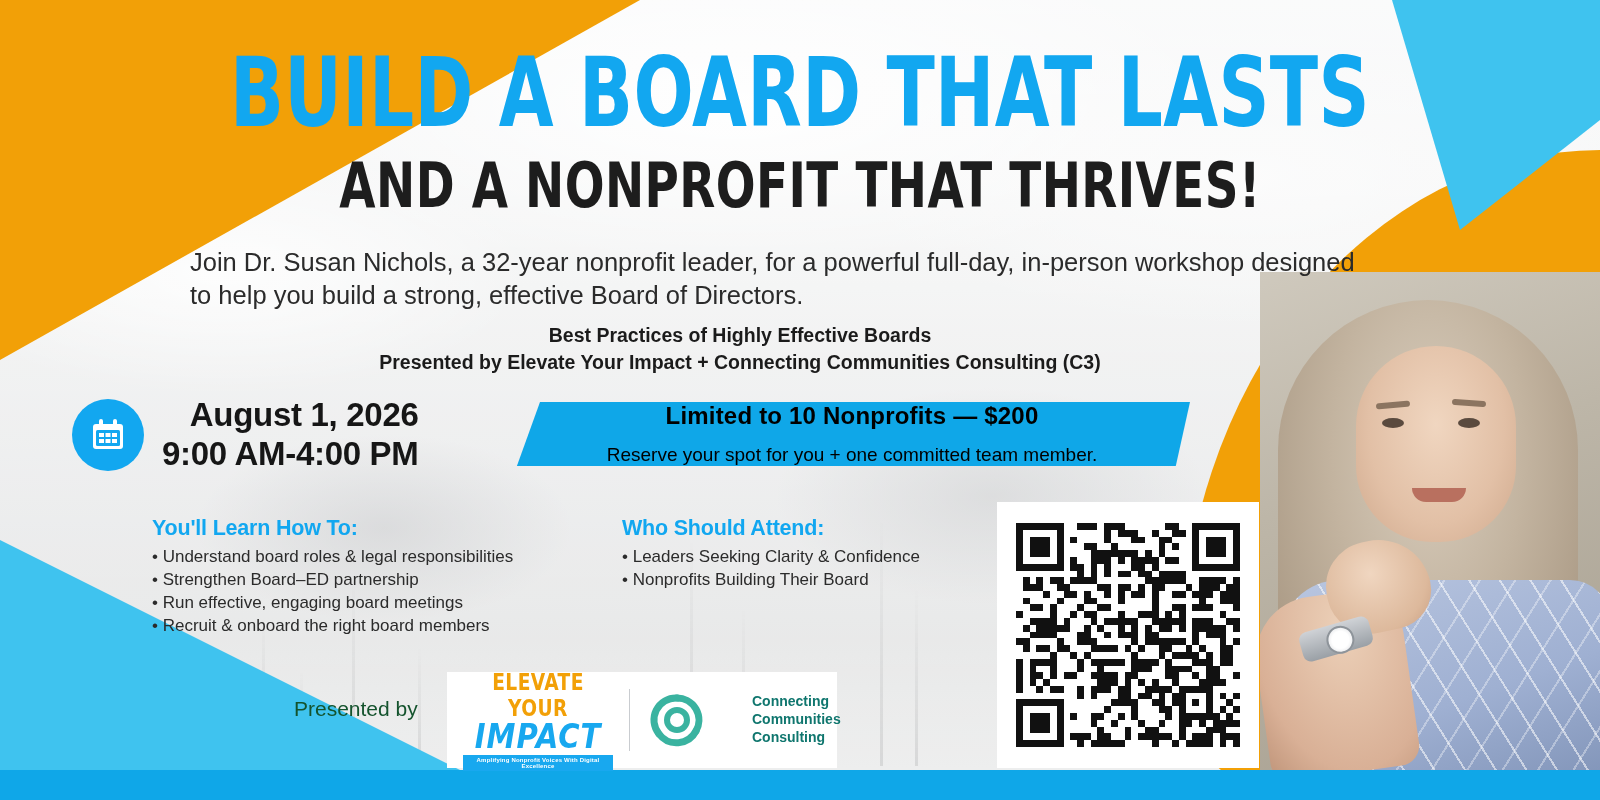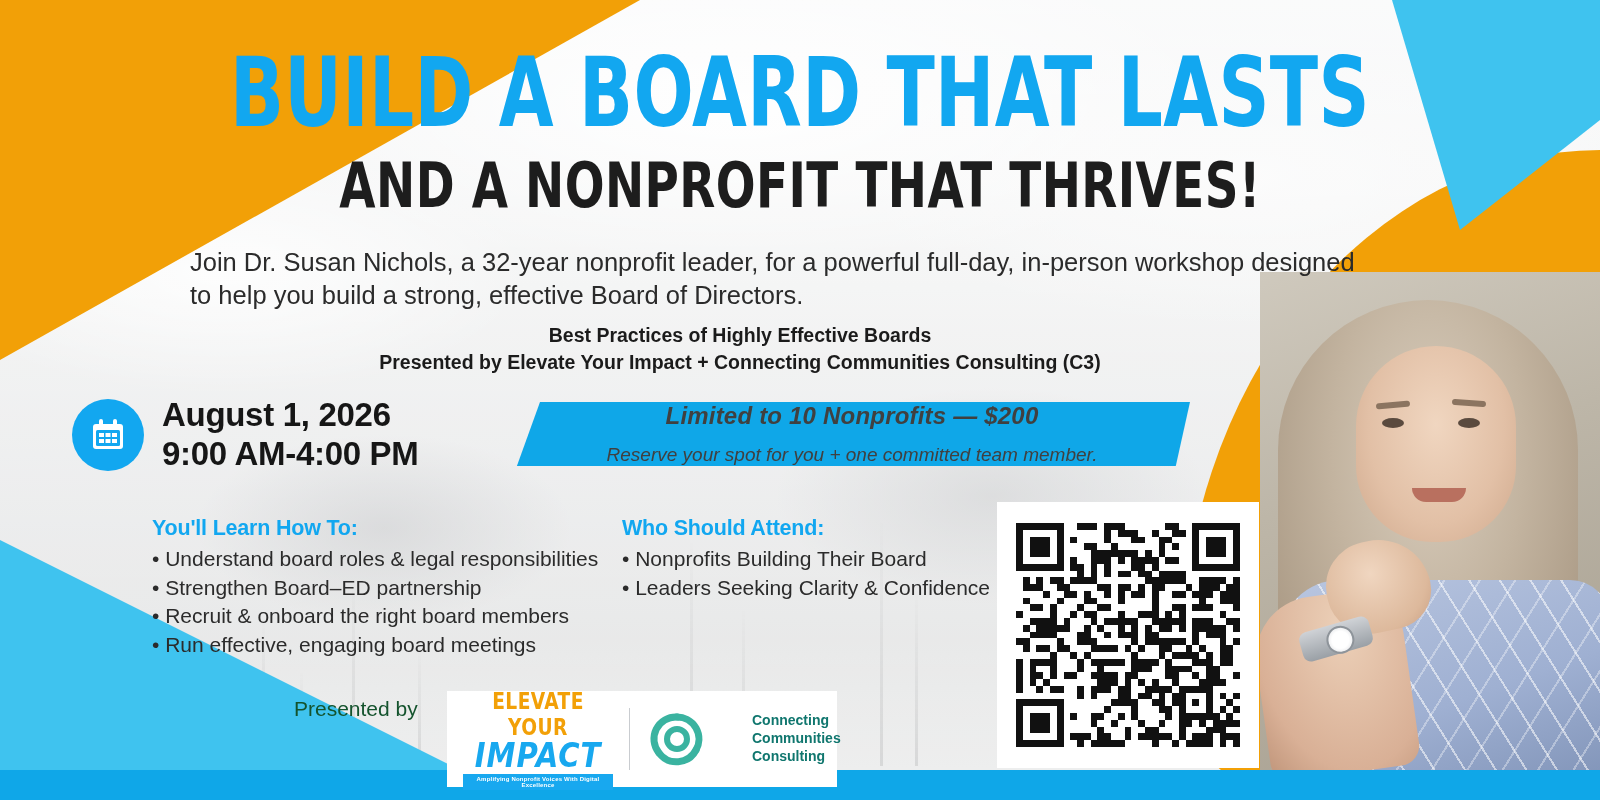--- a/index.html
+++ b/index.html
@@ -137,46 +137,45 @@
     position:absolute;left:190px;width:1100px;top:322px;
     text-align:center;font-size:19.5px;font-weight:bold;line-height:1.38;color:#1b1b1b;
   }
 
   
   .date-block{position:absolute;left:72px;top:396px;display:flex;align-items:center;gap:18px;}
   .cal-icon{
     width:72px;height:72px;border-radius:50%;background:var(--blue-head);
     display:flex;align-items:center;justify-content:center;flex:none;
   }
-  .date-text{font-size:33px;font-weight:bold;line-height:1.18;color:#161616;letter-spacing:-.3px;}
+  .date-text{font-size:33px;font-weight:bold;line-height:1.18;color:#161616;letter-spacing:-.3px;text-align:right;}
 
   
   .price-banner{
     position:absolute;left:514px;top:402px;width:676px;height:64px;
     background:var(--blue-strip);
     clip-path:polygon(26px 0,676px 0,660px 72px,0 72px);
     display:flex;flex-direction:column;align-items:center;justify-content:center;
-    color:#404040;
-    font-style:italic;
+    color:#000000;
   }
   .price-title{font-size:24px;font-weight:bold;letter-spacing:.2px;}
   .price-sub{font-size:19px;margin-top:14px;}
 
   
   .col{position:absolute;color:#2b2b2b;}
   .col-a{left:152px;top:516px;}
   .col-b{left:622px;top:516px;}
   .col h3{margin:0 0 4px;font-size:21.5px;font-weight:bold;color:var(--blue-head);letter-spacing:-.2px;}
   .col ul{margin:0;padding:0;list-style:none;}
-  .col li{font-size:21px;line-height:1.36;white-space:nowrap;}
+  .col li{font-size:17px;line-height:1.36;white-space:nowrap;}
 
   
   .presented-by{position:absolute;left:294px;top:697px;font-size:21px;color:#14532d;}
   .logo-card{
-    position:absolute;left:447px;top:691px;width:390px;height:96px;
+    position:absolute;left:447px;top:672px;width:390px;height:96px;
     background:#fff;display:flex;align-items:center;gap:16px;padding:0 16px;box-sizing:border-box;
   }
   .eyi{width:150px;flex:none;text-align:center;}
   .eyi .l1{
     font-family:"Liberation Sans Narrow","DejaVu Sans Condensed","Liberation Sans",sans-serif;
     font-weight:bold;font-size:23px;color:#F2A007;letter-spacing:.5px;transform:scaleX(.9);
   }
   .eyi .l2{
     font-family:"Liberation Sans Narrow","DejaVu Sans Condensed","Liberation Sans",sans-serif;
     font-weight:bold;font-style:italic;font-size:34px;color:#18A8EF;line-height:.9;letter-spacing:1px;
@@ -270,30 +269,30 @@
   <div class="price-banner">
     <div class="price-title">Limited to 10 Nonprofits — $200</div>
     <div class="price-sub">Reserve your spot for you + one committed team member.</div>
   </div>
 
   <div class="col col-a">
     <h3>You'll Learn How To:</h3>
     <ul>
       <li>• Understand board roles &amp; legal responsibilities</li>
       <li>• Strengthen Board–ED partnership</li>
+      <li>• Run effective, engaging board meetings</li>
       <li>• Recruit &amp; onboard the right board members</li>
-      <li>• Run effective, engaging board meetings</li>
     </ul>
   </div>
 
   <div class="col col-b">
     <h3>Who Should Attend:</h3>
     <ul>
+      <li>• Leaders Seeking Clarity &amp; Confidence</li>
       <li>• Nonprofits Building Their Board</li>
-      <li>• Leaders Seeking Clarity &amp; Confidence</li>
     </ul>
   </div>
 
   <div class="presented-by">Presented by</div>
 
   <div class="logo-card">
     <div class="eyi">
       <div class="l1">ELEVATE YOUR</div>
       <div class="l2">IMPACT</div>
       <div class="l3">Amplifying Nonprofit Voices With Digital Excellence</div>

